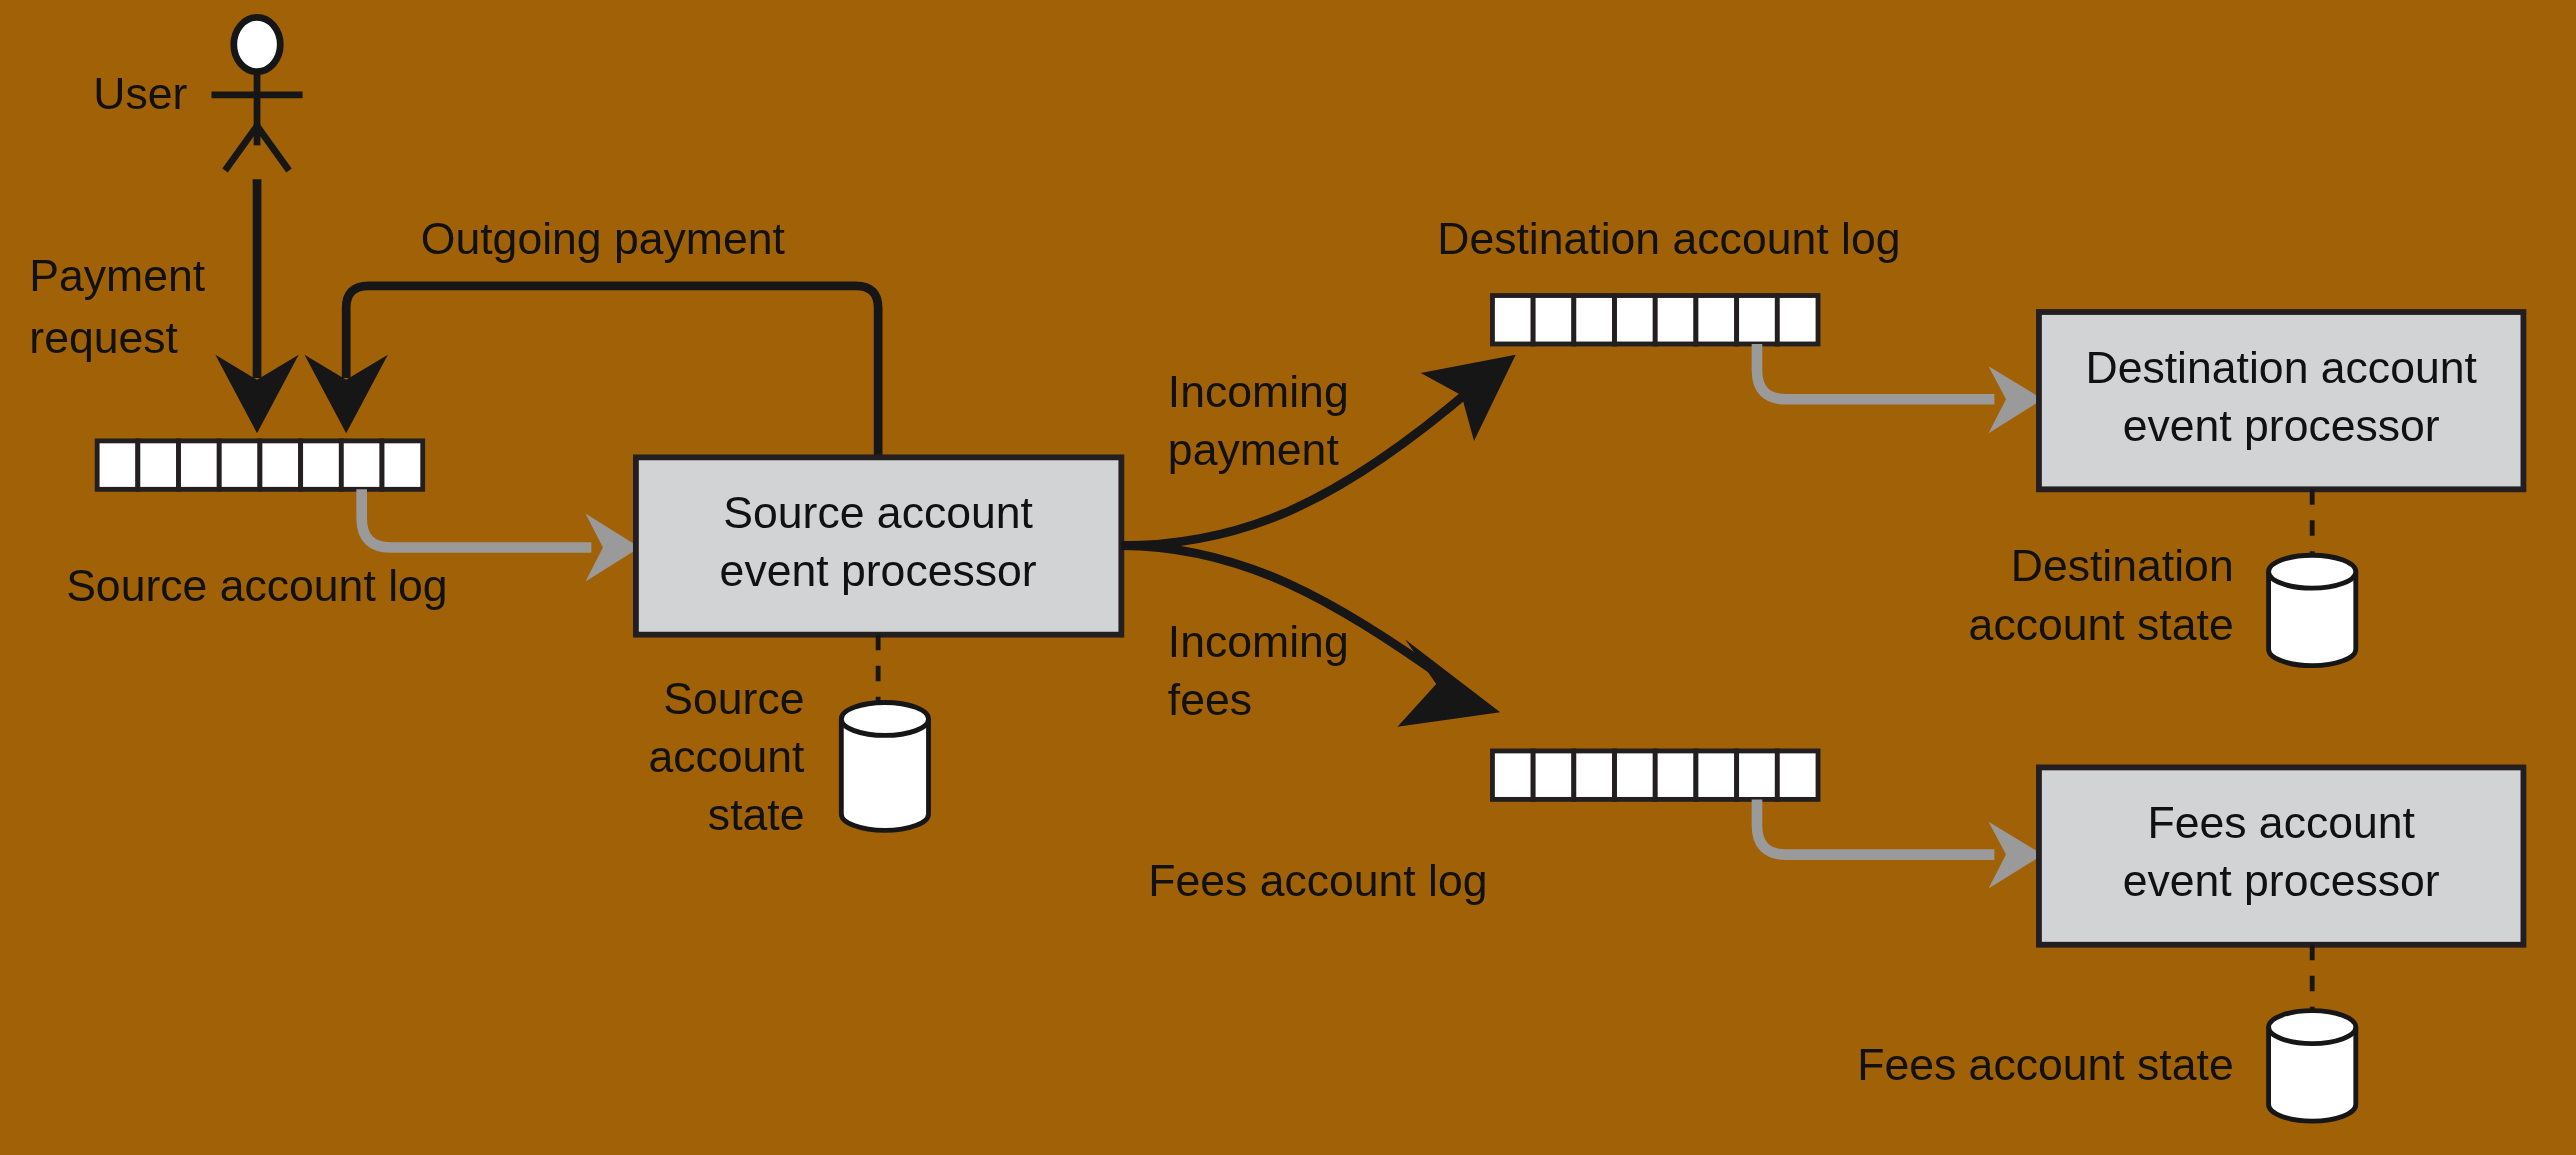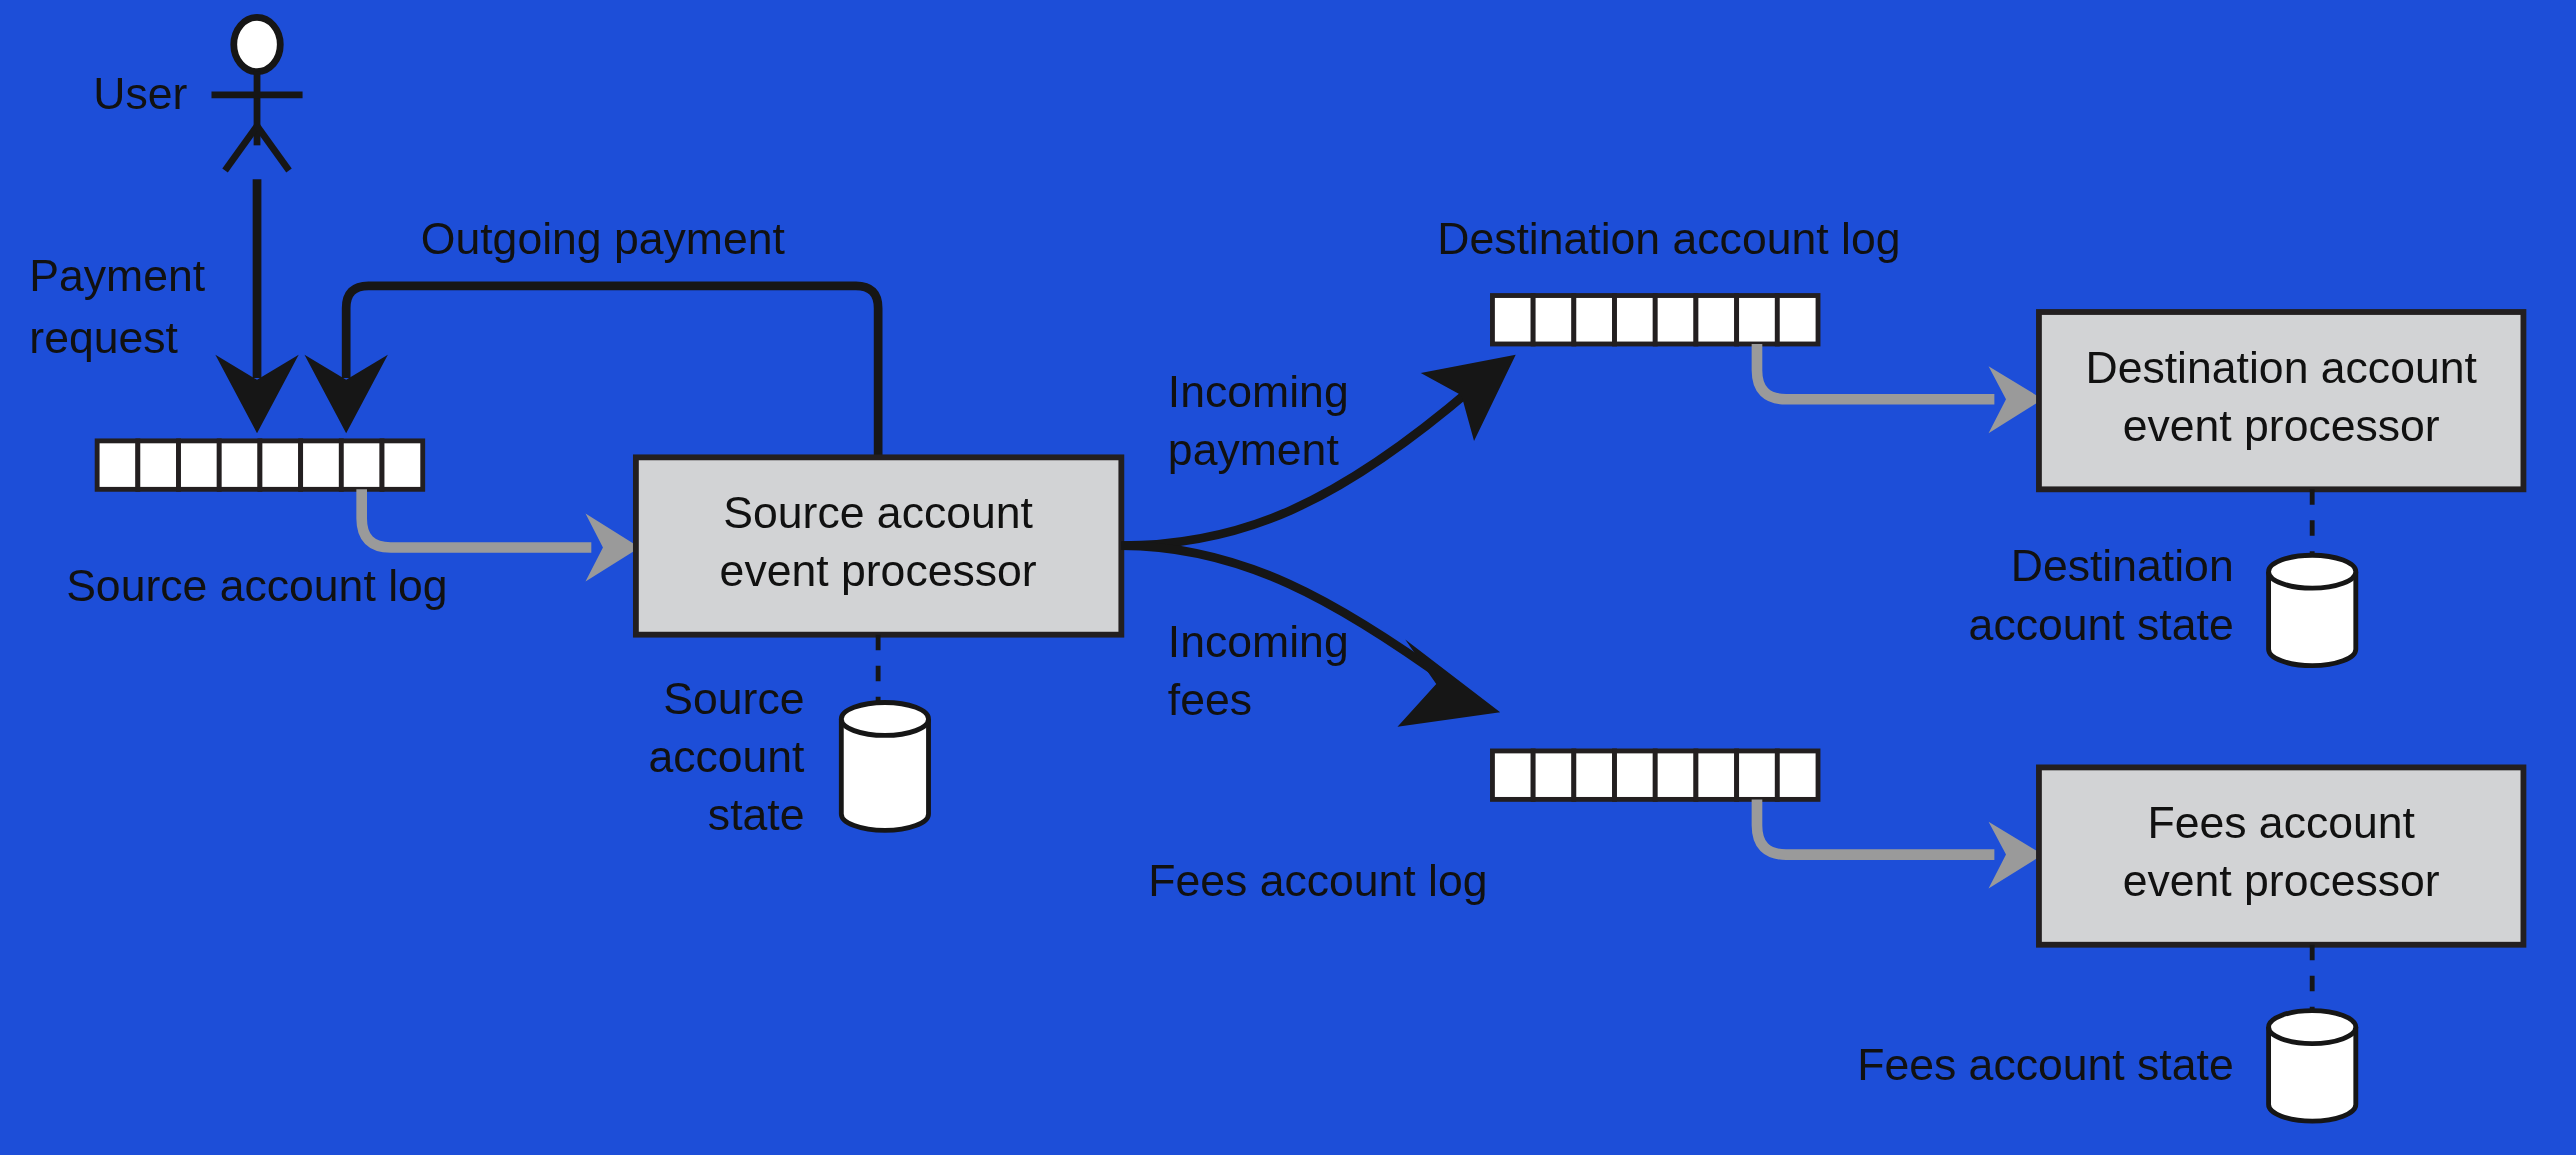--- a/index.html
+++ b/index.html
@@ -7,21 +7,21 @@
     padding: 0;
     background: #ffffff;
   }
   body {
     font-family: "Liberation Sans", sans-serif;
   }
   #diagram-root {
     position: relative;
     width: 2576px;
     height: 1155px;
-    background: #1d4ed8;
+    background: #a16207;
     overflow: hidden;
   }
   svg.diagram {
     display: block;
     width: 2576px;
     height: 1155px;
   }
   .dtext {
     font-family: "Liberation Sans", sans-serif;
     font-size: 46px;

